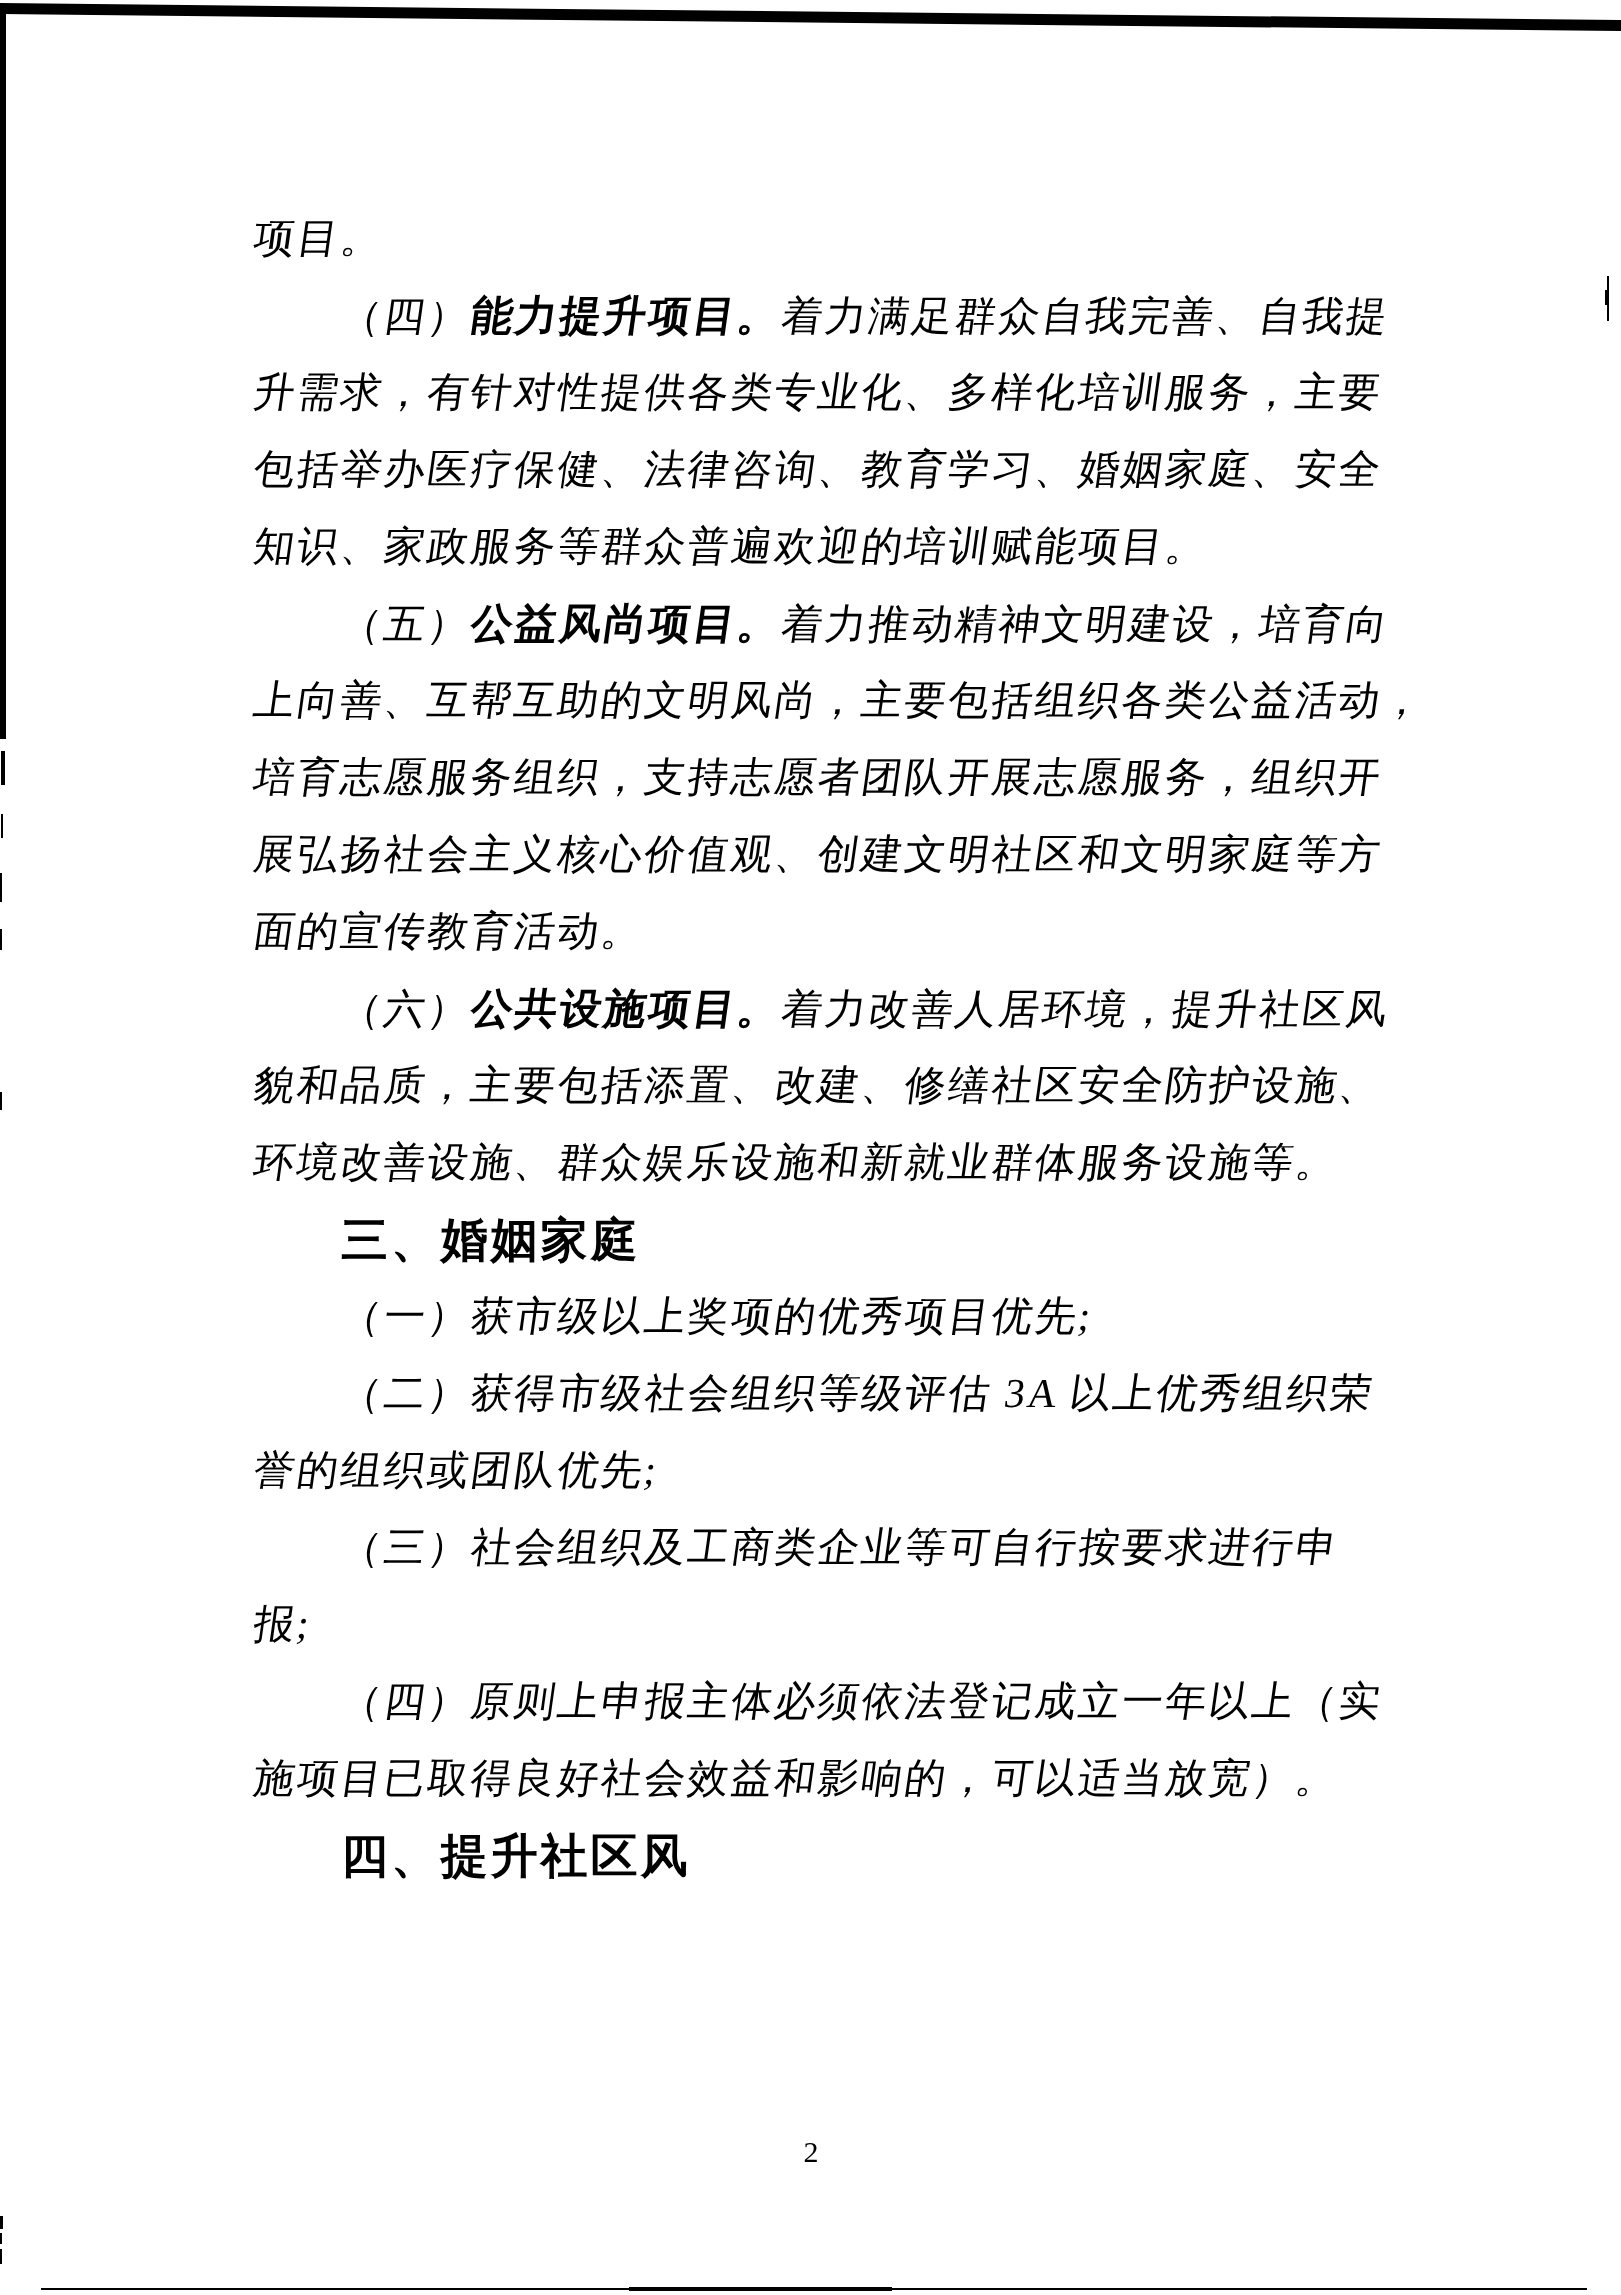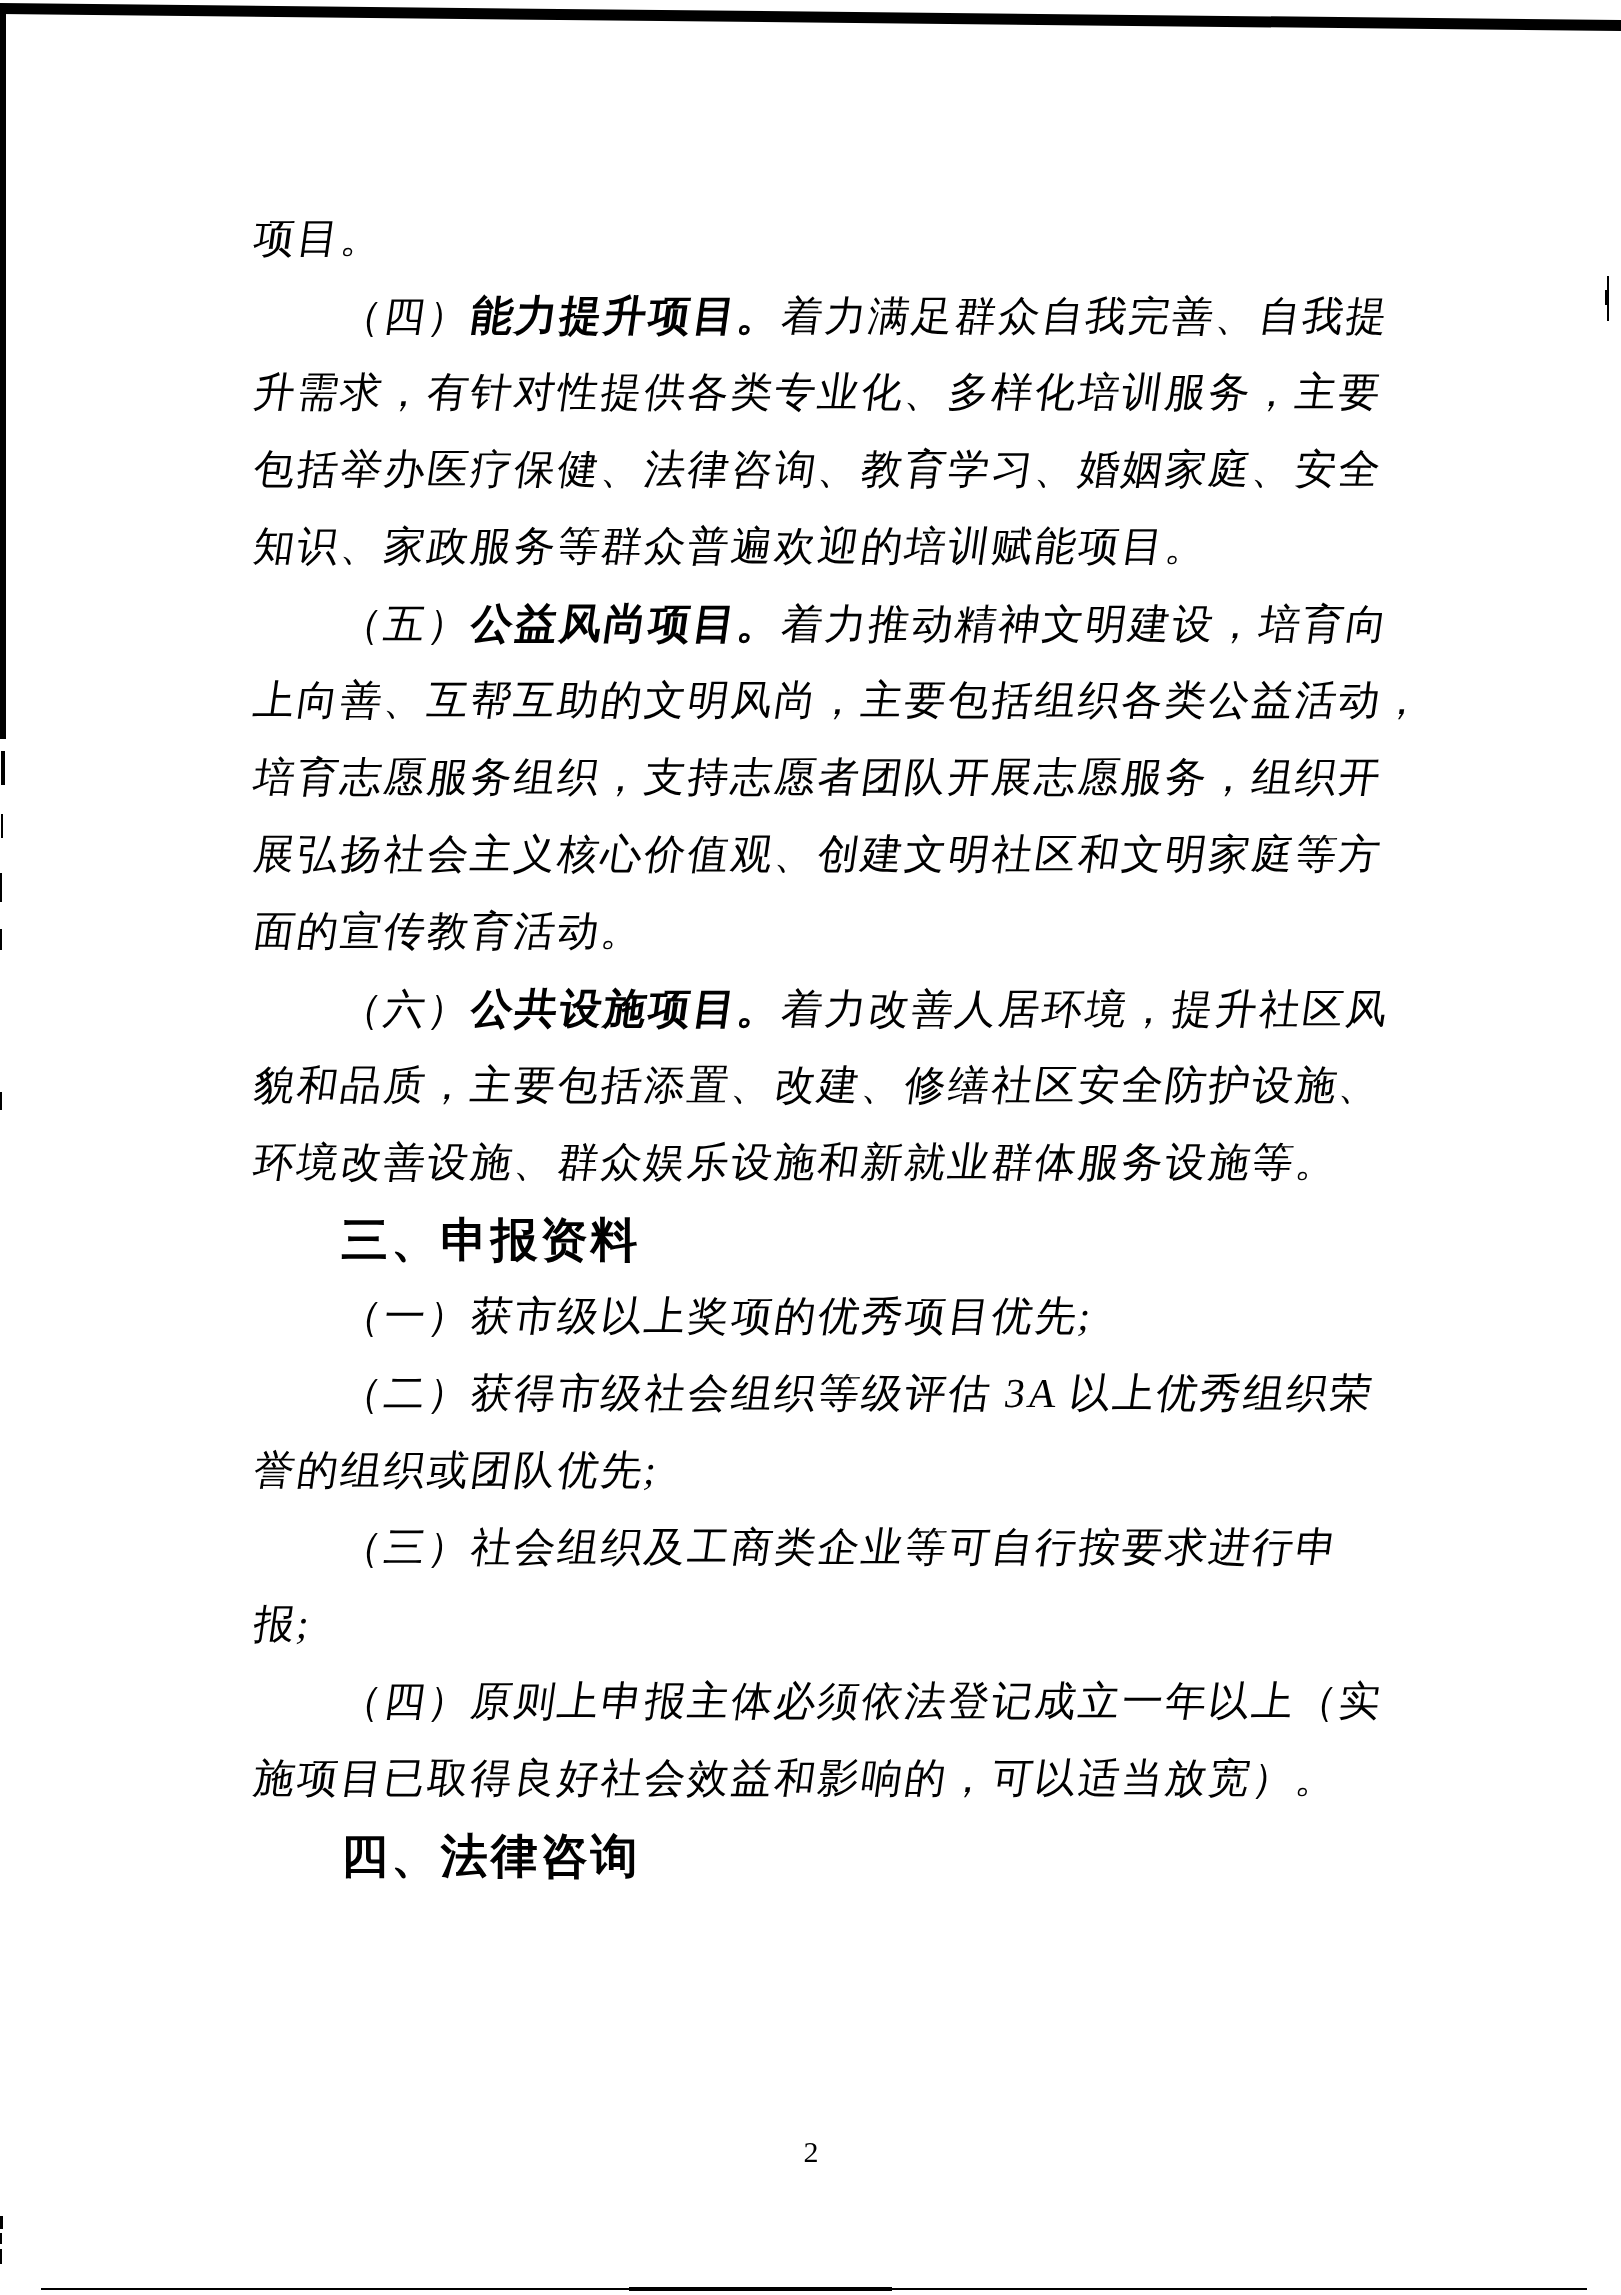--- a/index.html
+++ b/index.html
@@ -108,26 +108,26 @@
       <div class="line"><span class="regular">包括举办医疗保健、法律咨询、教育学习、婚姻家庭、安全</span></div>
       <div class="line"><span class="regular">知识、家政服务等群众普遍欢迎的培训赋能项目。</span></div>
       <div class="line para-indent"><span class="regular">（五）</span><span class="bold">公益风尚项目。</span><span class="regular">着力推动精神文明建设，培育向</span></div>
       <div class="line"><span class="regular">上向善、互帮互助的文明风尚，主要包括组织各类公益活动，</span></div>
       <div class="line"><span class="regular">培育志愿服务组织，支持志愿者团队开展志愿服务，组织开</span></div>
       <div class="line"><span class="regular">展弘扬社会主义核心价值观、创建文明社区和文明家庭等方</span></div>
       <div class="line"><span class="regular">面的宣传教育活动。</span></div>
       <div class="line para-indent"><span class="regular">（六）</span><span class="bold">公共设施项目。</span><span class="regular">着力改善人居环境，提升社区风</span></div>
       <div class="line"><span class="regular">貌和品质，主要包括添置、改建、修缮社区安全防护设施、</span></div>
       <div class="line"><span class="regular">环境改善设施、群众娱乐设施和新就业群体服务设施等。</span></div>
-      <div class="line heading"><span class="bold">三、申报资料</span></div>
+      <div class="line heading"><span class="bold">三、婚姻家庭</span></div>
       <div class="line para-indent"><span class="regular">（一）获市级以上奖项的优秀项目优先;</span></div>
       <div class="line para-indent"><span class="regular">（二）获得市级社会组织等级评估 3A 以上优秀组织荣</span></div>
       <div class="line"><span class="regular">誉的组织或团队优先;</span></div>
       <div class="line para-indent"><span class="regular">（三）社会组织及工商类企业等可自行按要求进行申</span></div>
       <div class="line"><span class="regular">报;</span></div>
       <div class="line para-indent"><span class="regular">（四）原则上申报主体必须依法登记成立一年以上（实</span></div>
       <div class="line"><span class="regular">施项目已取得良好社会效益和影响的，可以适当放宽）。</span></div>
-      <div class="line heading"><span class="bold">四、法律咨询</span></div>
+      <div class="line heading"><span class="bold">四、提升社区风</span></div>
     </div>
 
   <div class="page-number">2</div>
 </div>
 
 
 </body></html>

